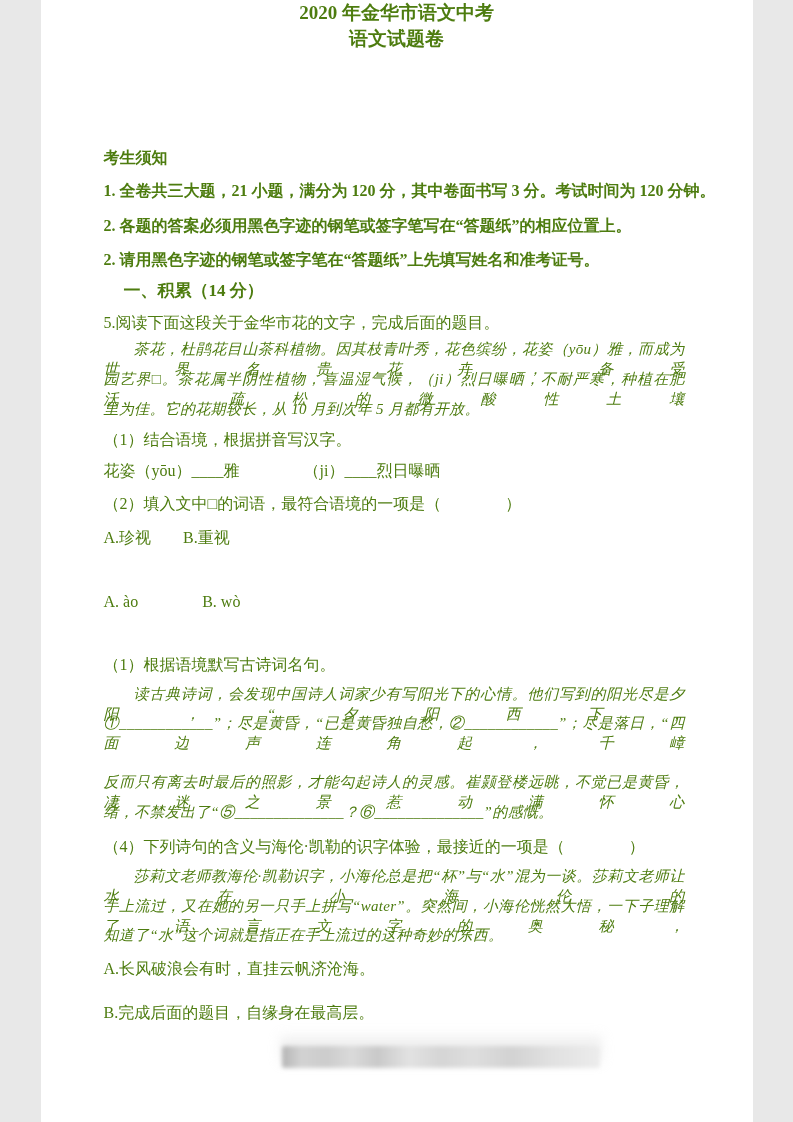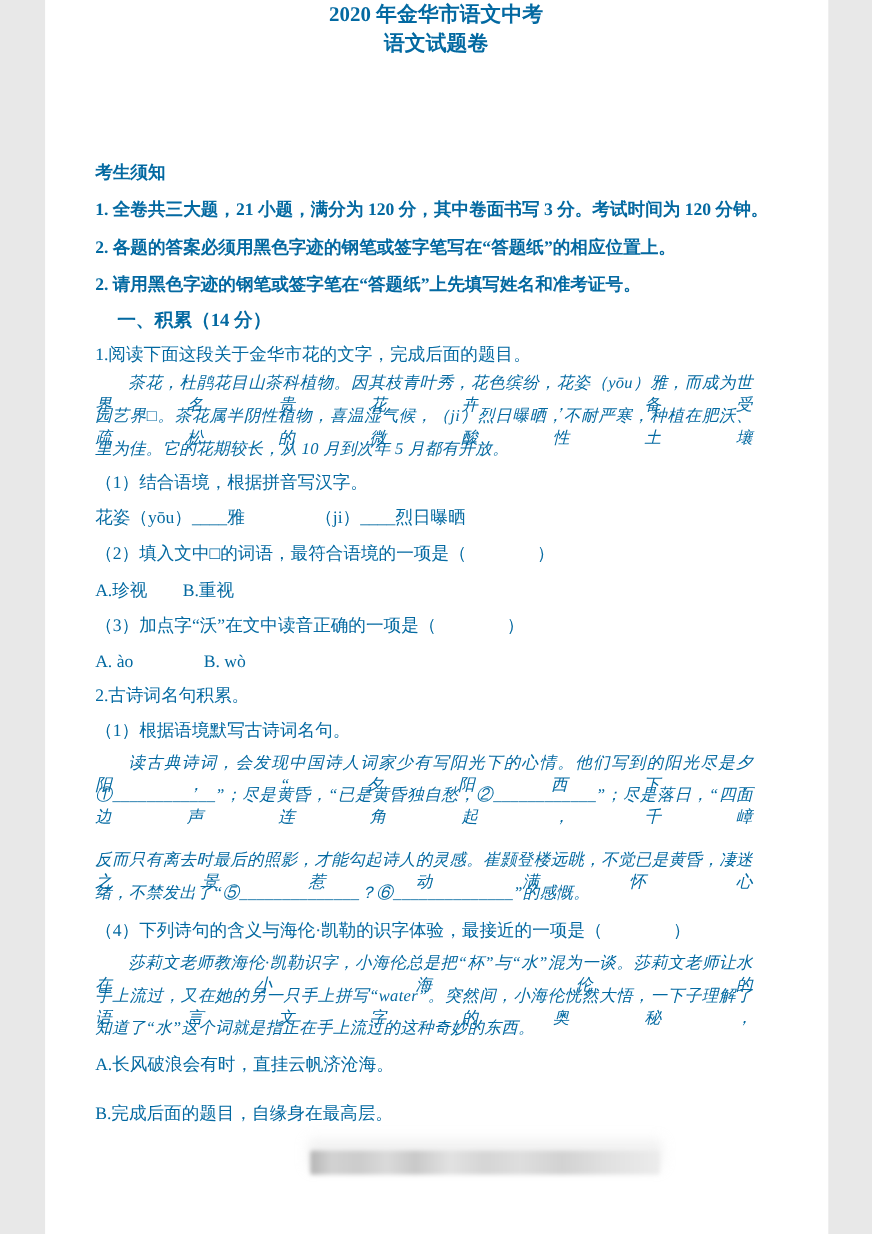--- a/index.html
+++ b/index.html
@@ -2,26 +2,26 @@
 <html><head>
 <meta charset="utf-8">
 <style>
   html,body{margin:0;padding:0;background:#e8e8e8;}
   .page{
     position:relative;
     width:712px;height:1122px;
     margin:0 auto;
     background:#ffffff;
     font-family:"Liberation Serif","DejaVu Serif",serif;
-    color:#0369a1;
+    color:#4d7c0f;
     overflow:hidden;
   }
   .line{
     position:absolute;
-    left:46px;right:68px;
+    left:63px;right:68px;
     font-size:16px;
     line-height:20px;
     white-space:nowrap;
   }
   .title{
     left:0;right:0;
     text-align:center;
     font-size:19px;
     font-weight:700;
     white-space:nowrap;
@@ -60,34 +60,32 @@
   <div class="title" style="top:68px">2020 年金华市语文中考</div>
   <div class="title" style="top:112px">语文试题卷</div>
 
   <div class="line bold" style="top:148px">考生须知</div>
   <div class="line bold" style="top:181px">1. 全卷共三大题，21 小题，满分为 120 分，其中卷面书写 3 分。考试时间为 120 分钟。</div>
   <div class="line bold" style="top:216px">2. 各题的答案必须用黑色字迹的钢笔或签字笔写在“答题纸”的相应位置上。</div>
   <div class="line bold" style="top:250px">2. 请用黑色字迹的钢笔或签字笔在“答题纸”上先填写姓名和准考证号。</div>
 
   <div class="line bold section" style="top:281px">一、积累（14 分）</div>
 
-  <div class="line" style="top:313px">1.阅读下面这段关于金华市花的文字，完成后面的题目。</div>
+  <div class="line" style="top:313px">5.阅读下面这段关于金华市花的文字，完成后面的题目。</div>
 
   <div class="line kaiti indent fill" style="top:339px">茶花，杜鹃花目山茶科植物。因其枝青叶秀，花色缤纷，花姿（yōu）雅，而成为世界名贵花卉，备受</div>
   <div class="line kaiti fill" style="top:369px">园艺界□。茶花属半阴性植物，喜温湿气候，（ji）烈日曝晒，不耐严寒，种植在肥沃、疏松的微酸性土壤</div>
   <div class="line kaiti" style="top:399px">里为佳。它的花期较长，从 10 月到次年 5 月都有开放。</div>
 
   <div class="line" style="top:430px">（1）结合语境，根据拼音写汉字。</div>
   <div class="line" style="top:461px">花姿（yōu）____雅　　　　（ji）____烈日曝晒</div>
   <div class="line" style="top:494px">（2）填入文中□的词语，最符合语境的一项是（　　　　）</div>
   <div class="line" style="top:528px">A.珍视　　B.重视</div>
-  <div class="line" style="top:560px">（3）加点字“沃”在文中读音正确的一项是（　　　　）</div>
   <div class="line" style="top:592px">A. ào　　　　B. wò</div>
 
-  <div class="line" style="top:623px">2.古诗词名句积累。</div>
   <div class="line" style="top:655px">（1）根据语境默写古诗词名句。</div>
 
   <div class="line kaiti indent fill" style="top:684px">读古典诗词，会发现中国诗人词家少有写阳光下的心情。他们写到的阳光尽是夕阳，“夕阳西下，</div>
   <div class="line kaiti fill" style="top:713px">①____________”；尽是黄昏，“已是黄昏独自愁，②____________”；尽是落日，“四面边声连角起，千嶂</div>
   <div class="line kaiti fill" style="top:772px">反而只有离去时最后的照影，才能勾起诗人的灵感。崔颢登楼远眺，不觉已是黄昏，凄迷之景惹动满怀心</div>
   <div class="line kaiti" style="top:802px">绪，不禁发出了“⑤______________？⑥______________”的感慨。</div>
 
   <div class="line" style="top:837px">（4）下列诗句的含义与海伦·凯勒的识字体验，最接近的一项是（　　　　）</div>
 
   <div class="line kaiti indent fill" style="top:866px">莎莉文老师教海伦·凯勒识字，小海伦总是把“杯”与“水”混为一谈。莎莉文老师让水在小海伦的</div>

